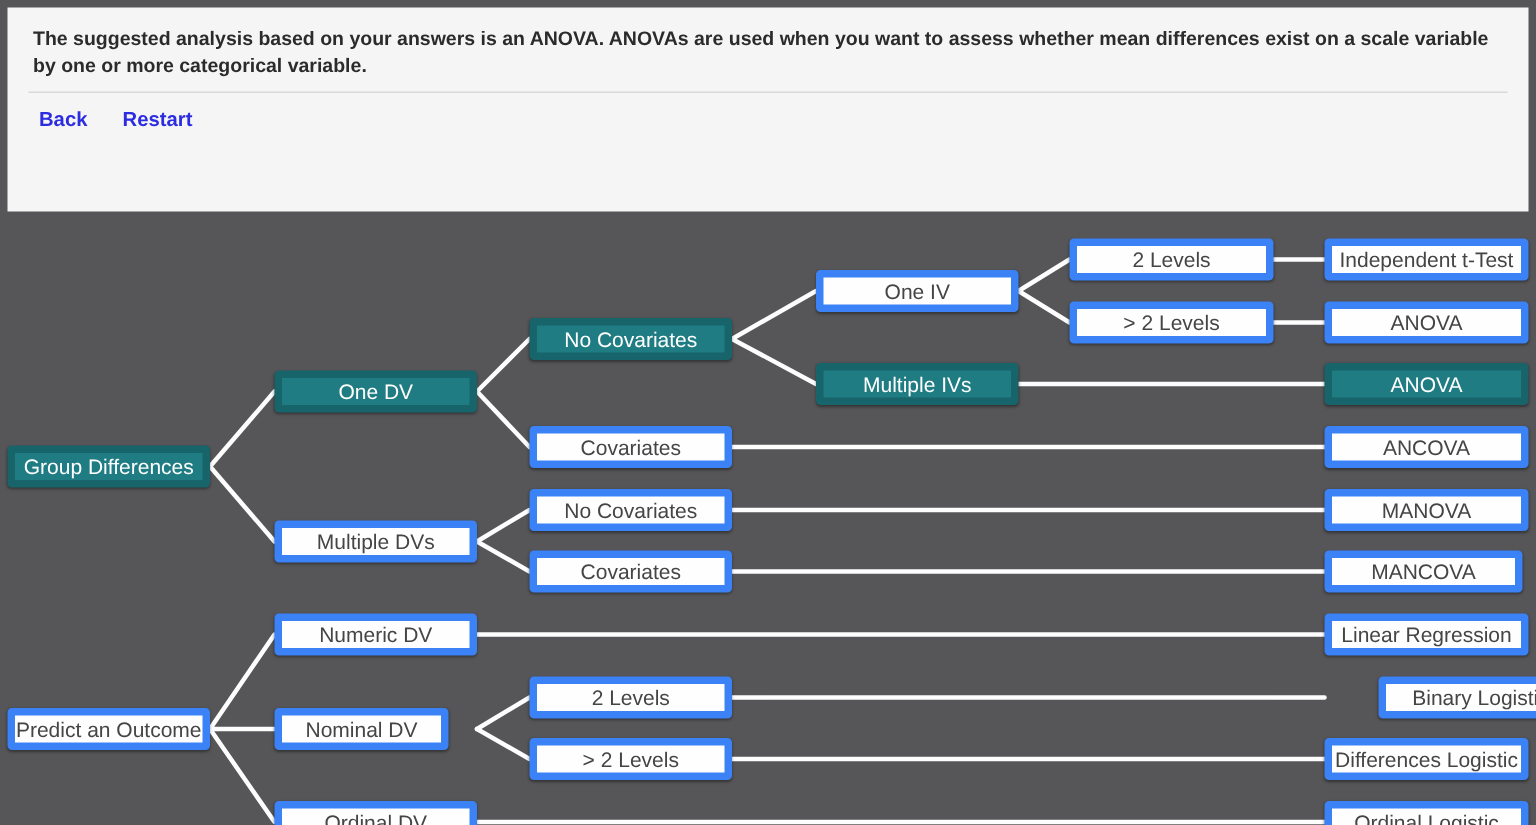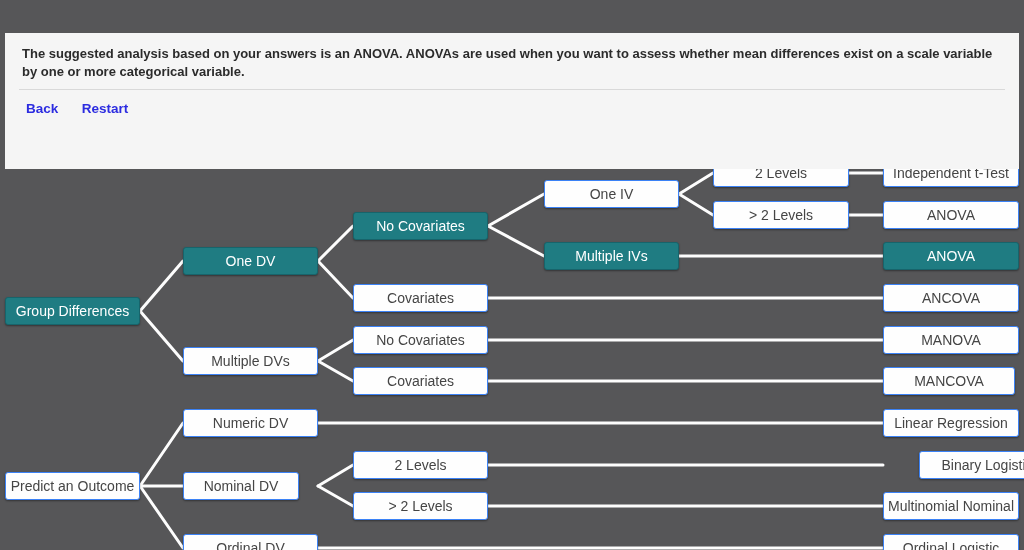--- a/index.html
+++ b/index.html
@@ -20,21 +20,20 @@
   
   .result-panel {
     position: absolute;
     left: 5px;
     top: 5px;
     width: 1014px;
     height: 136px;
     background: var(--panel, #f5f5f5);
     z-index: 3;
     box-sizing: border-box;
-    margin-top: 28px;
   }
   .result-message {
     margin: 0;
     padding: 12px 17px 0 17px;
     font-size: 13px;
     font-weight: bold;
     line-height: 18px;
     color: #2b2b2b;
   }
   .panel-divider {
@@ -72,21 +71,21 @@
     top: 0;
     width: 1024px;
     height: 550px;
     z-index: 2;
   }
   .node {
     position: absolute;
     height: 28px;
     box-sizing: border-box;
     background: #fefefe;
-    border: 1px solid #3b82f6;
+    border: 5px solid #3b82f6;
     border-radius: 3px;
     color: #454545;
     font-size: 14px;
     display: flex;
     align-items: center;
     justify-content: center;
     white-space: nowrap;
     box-shadow: 0 1px 2px rgba(0,0,0,0.40);
   }
   .node.highlighted {
@@ -147,21 +146,21 @@
       <div class="node" style="left: 713px; top: 159px; width: 136px;">2 Levels</div>
       <div class="node" style="left: 713px; top: 201px; width: 136px;">&gt; 2 Levels</div>
       <div class="node" style="left: 883px; top: 159px; width: 136px;">Independent t-Test</div>
       <div class="node" style="left: 883px; top: 201px; width: 136px;">ANOVA</div>
       <div class="node highlighted" style="left: 883px; top: 242px; width: 136px;">ANOVA</div>
       <div class="node" style="left: 883px; top: 284px; width: 136px;">ANCOVA</div>
       <div class="node" style="left: 883px; top: 326px; width: 136px;">MANOVA</div>
       <div class="node" style="left: 883px; top: 367px; width: 132px;">MANCOVA</div>
       <div class="node" style="left: 883px; top: 409px; width: 136px;">Linear Regression</div>
       <div class="node" style="left: 883px; top: 451px; width: 136px; margin-left: 36px;">Binary Logistic</div>
-      <div class="node" style="left: 883px; top: 492px; width: 136px;">Multinomial Nominal</div>
+      <div class="node" style="left: 883px; top: 492px; width: 136px;">Differences Logistic</div>
       <div class="node" style="left: 883px; top: 534px; width: 136px;">Ordinal Logistic</div>
     </div>
 
   <div class="result-panel">
     <p class="result-message">The suggested analysis based on your answers is an ANOVA. ANOVAs are used when you want to assess whether mean differences exist on a scale variable by one or more categorical variable.</p>
     <hr class="panel-divider">
     <div class="panel-links">
       <a href="#">Back</a>
       <a href="#">Restart</a>
     </div>

